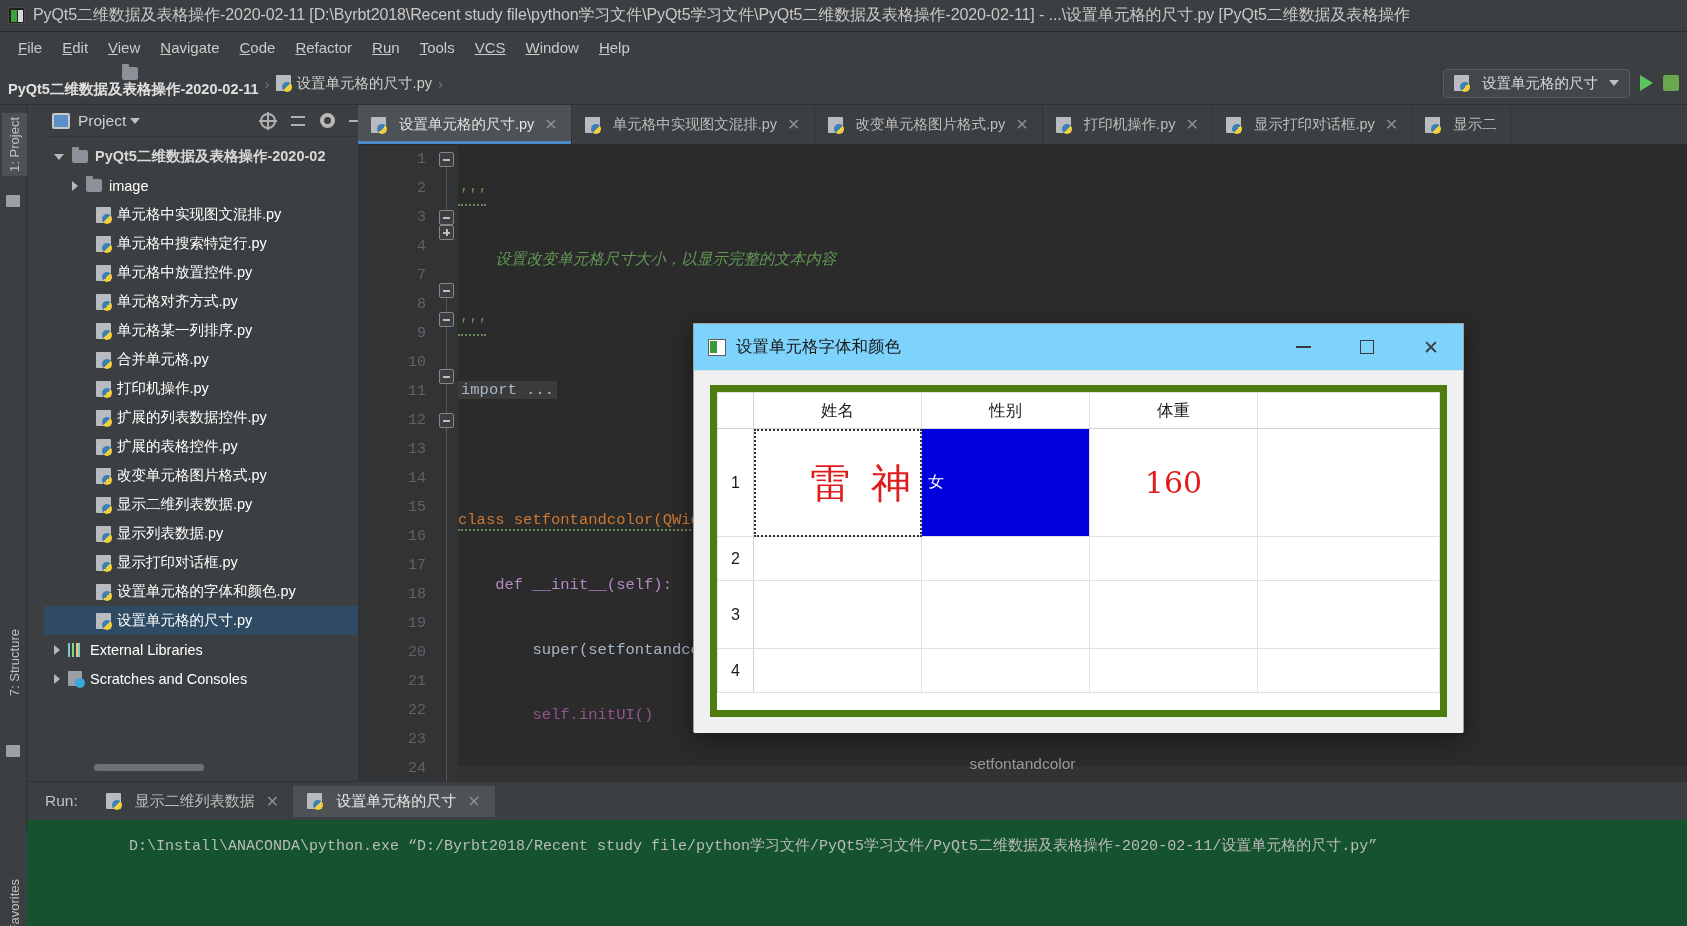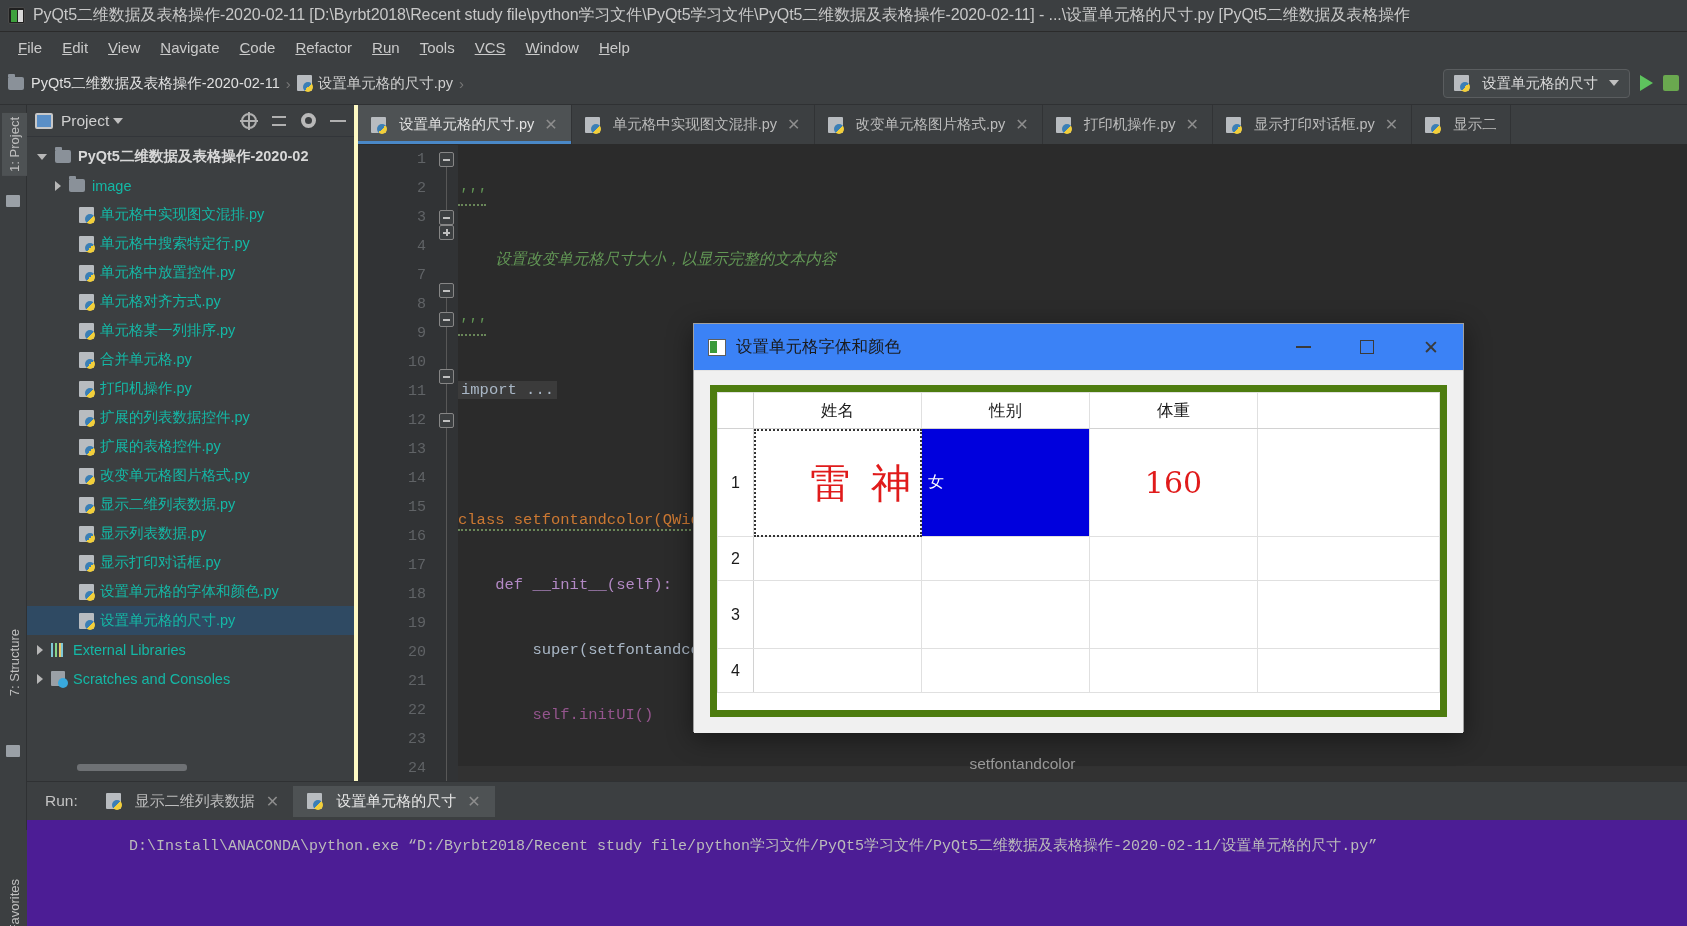--- a/index.html
+++ b/index.html
@@ -57,21 +57,21 @@
   .menu-item .mn { text-decoration: underline; }
 
   
   .navbar {
     position: absolute; top: 62px; left: 0; width: 1687px; height: 43px;
     background: #3c3f41;
     display: flex; align-items: center; padding: 0 8px;
     border-bottom: 1px solid #2f3133;
   }
   .crumb { display: flex; align-items: center; font-size: 14.5px; color: #cfcfcf; }
-  .crumb.bold { font-weight: normal; color: #e0e0e0; }
+  .crumb.bold { font-weight: bold; color: #e0e0e0; flex-direction: column; }
   .crumb-sep { color: #777; margin: 0 6px; font-size: 15px; }
   .folder-icon {
     width: 16px; height: 13px; margin-right: 7px; position: relative; flex:0 0 auto;
     background: #8a9199; border-radius: 1px 2px 2px 2px;
   }
   .folder-icon::before {
     content:""; position:absolute; left:0; top:-3px; width:7px;height:3px;
     background:#8a9199; border-radius:1px 1px 0 0;
   }
   .py-icon {
@@ -112,22 +112,22 @@
   .vtab.sel { background: #4e5254; }
   .vtab-project { top: 8px; }
   .vtab-structure { top: 520px; }
   .vtab-fav { top: 770px; }
   .strip-icon {
     position: absolute; left: 6px; width: 14px; height: 12px; background: #9aa0a6; border-radius:1px;
   }
 
   
   .project-panel {
-    position: absolute; left: 27px; top: 105px; width: 331px; height: 676px;
-    background: #3c3f41; border-right: 4px solid #fef9c3;
+    position: absolute; left: 44px; top: 105px; width: 331px; height: 676px;
+    background: #3c3f41; border-right: 2px solid #fef9c3;
   }
   .project-header {
     height: 32px; display: flex; align-items: center; padding: 0 8px;
     border-bottom: 1px solid #323539;
   }
   .proj-sq {
     width: 18px; height: 16px; background: #5a8fc7; border: 2px solid #c8c8c8;
     border-radius: 2px; margin-right: 8px;
   }
   .project-title { font-size: 15.5px; color: #cfcfcf; }
@@ -149,21 +149,21 @@
     border:4px solid #b9b9b9; background:#3c3f41;
     box-shadow: 0 0 0 1.5px #3c3f41;
   }
   .ic-min::before {
     content:""; position:absolute; left:0; top:7px; width:16px; height:2px; background:#b0b0b0;
   }
 
   .tree { padding-top: 5px; font-size: 14.5px; }
   .tree-row {
     display: flex; align-items: center; height: 29px;
-    padding-left: 10px; white-space: nowrap; color: #14b8a6;
+    padding-left: 10px; white-space: nowrap; color: #ffffff;
   }
   .tree-row.sel { background: #2f4a63; }
   .tree-row.root { font-weight: bold; color: #d8d8d8; }
   .arrow {
     width: 0; height: 0; flex: 0 0 auto; margin-right: 8px;
     border-left: 6px solid #b7b7b7; border-top: 5px solid transparent; border-bottom: 5px solid transparent;
   }
   .arrow.down {
     border-left: 5px solid transparent; border-right: 5px solid transparent;
     border-top: 6px solid #b7b7b7; border-bottom: 0;
@@ -245,21 +245,21 @@
   }
   .run-tabbar { height: 38px; display:flex; align-items:center; padding-left: 8px; gap: 0; }
   .run-label { font-size: 15.5px; color: #c3c3c3; padding: 0 14px 0 10px; }
   .rtab {
     display:flex; align-items:center; gap:8px; padding: 6px 14px;
     font-size: 15px; color:#bebebe; white-space: nowrap;
   }
   .rtab.active { background: #4e5254; color:#e6e6e6; }
   .console {
     position:absolute; left: 0; top: 38px; width: 100%; height: 107px;
-    background: #4c1d95; color:#bbbbbb;
+    background: #14532d; color:#bbbbbb;
     font-family:"Liberation Mono","DejaVu Sans Mono",monospace; font-size: 15px;
     padding: 16px 0 0 102px; white-space: nowrap; overflow: hidden;
   }
   .console-gutter {
     position:absolute; left:0; top:38px; width: 102px; height:107px; background:#3c3f41;
   }
   .rerun {
     position:absolute; left: 24px; top: 28px; width: 28px; height: 28px;
     border: 3px solid #5ec45e; border-radius: 50%; border-right-color: transparent;
     transform: rotate(-30deg);
@@ -274,21 +274,21 @@
   }
 
   
   .dialog {
     position: absolute; left: 693px; top: 323px; width: 771px; height: 409px;
     background: #f0f0f0;
     border: 1px solid #a0a0a0;
     box-shadow: 0 6px 24px rgba(0,0,0,0.45);
   }
   .dlg-title {
-    height: 47px; background: #3b82f6; display:flex; align-items:center;
+    height: 47px; background: #7dd3fc; display:flex; align-items:center;
     padding-left: 14px; border-bottom: 1px solid #e4e4e4;
   }
   .dlg-icon {
     width: 18px; height: 17px; margin-right: 10px; flex:0 0 auto;
     border: 1.5px solid #5e5e5e; background:#fff; position:relative;
   }
   .dlg-icon::before {
     content:""; position:absolute; left:1px; top:1px; width:7px; height:12px; background:#3a9a3a;
   }
   .dlg-title-text { font-size: 16.5px; color: #1a1a1a; }

